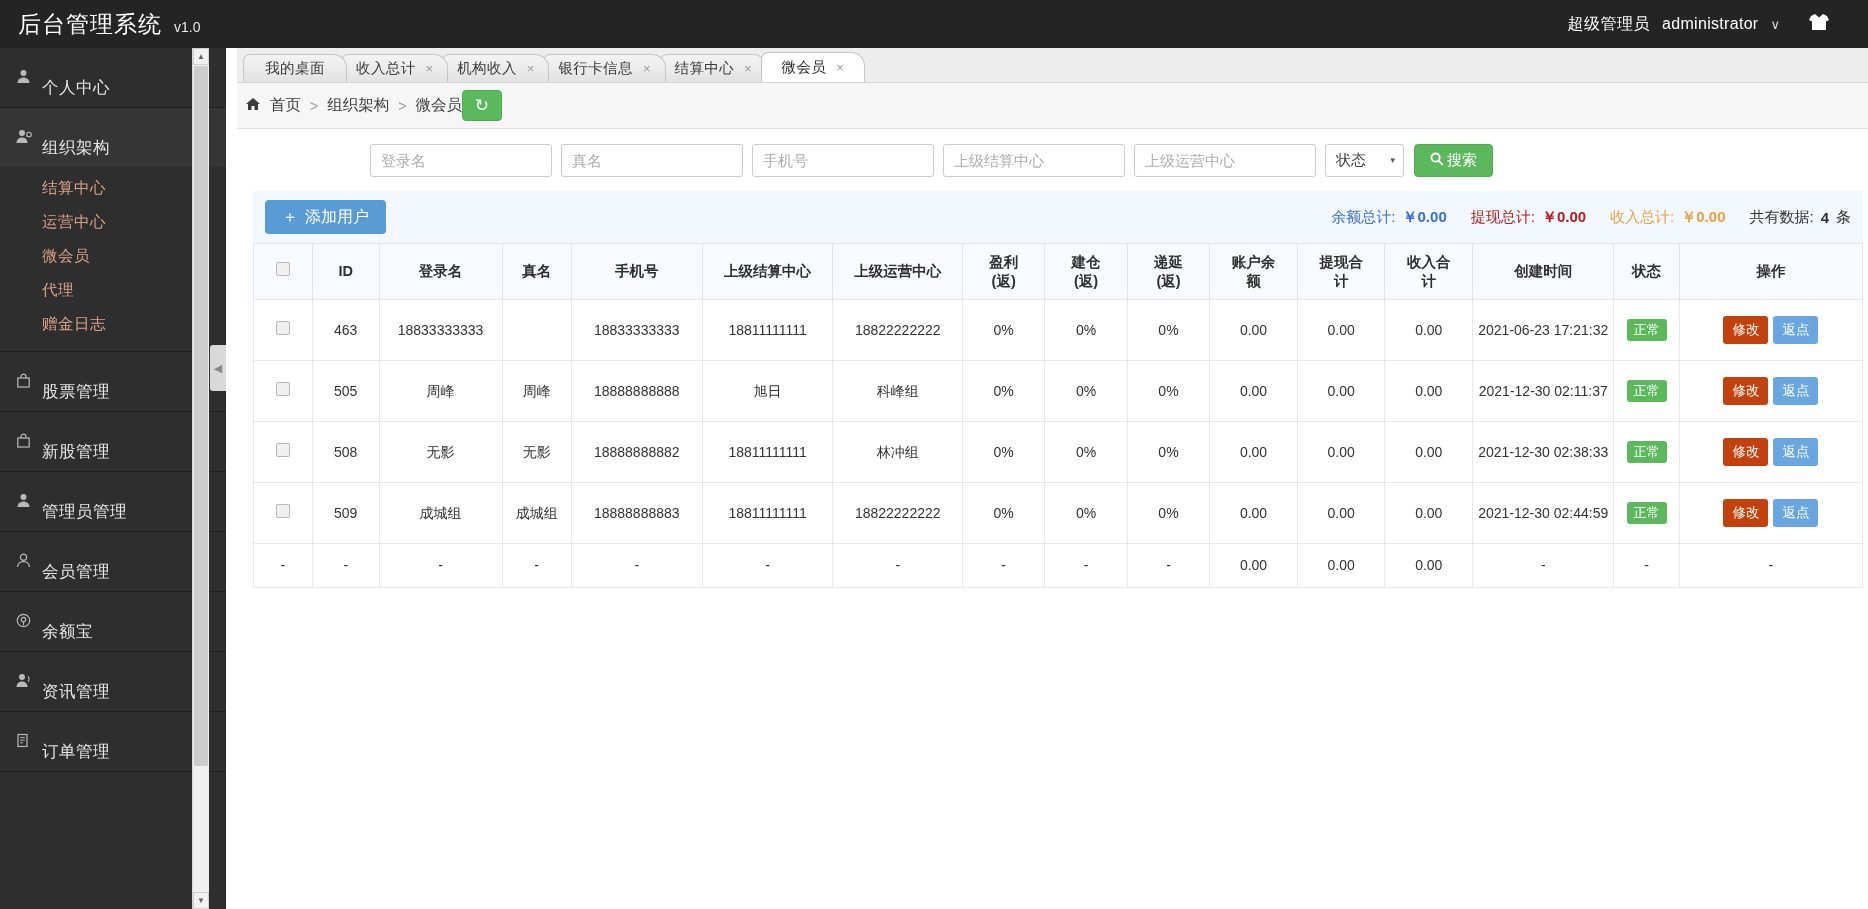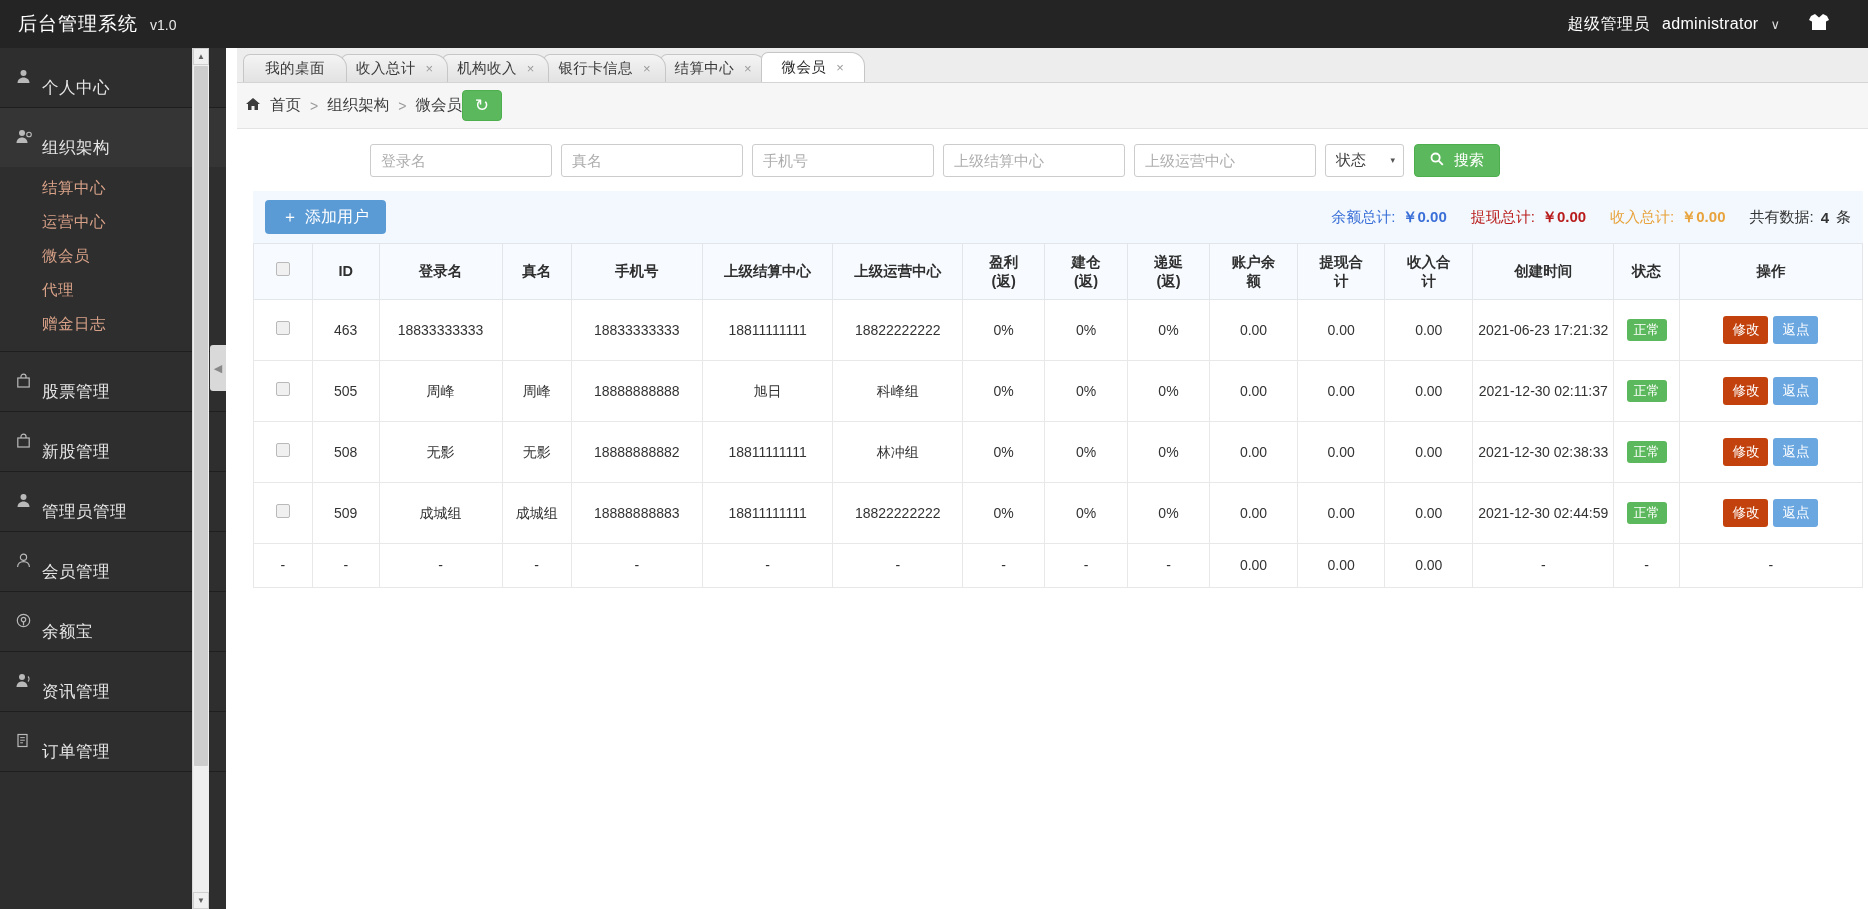--- a/index.html
+++ b/index.html
@@ -10,21 +10,21 @@
     font-family: "Liberation Sans", sans-serif;
     background: #fff;
   }
   
   #topbar {
     position: absolute; left: 0; top: 0; width: 1868px; height: 48px;
     background: #242424; color: #fff;
     display: flex; align-items: center; justify-content: space-between;
   }
   .brand { display: flex; align-items: baseline; gap: 12px; padding-left: 18px; }
-  .brand-title { font-size: 19px; letter-spacing: 1px; }
+  .brand-title { font-size: 23px; letter-spacing: 1px; }
   .brand-ver { font-size: 14px; color: #e8e8e8; }
   .topright { display: flex; align-items: center; gap: 12px; padding-right: 38px; font-size: 16px; }
   .topright .role { letter-spacing: .5px; }
   .topright .uname { letter-spacing: .3px; }
   .caret-dn { font-size: 13px; color: #ddd; }
   .shirt-icon { margin-left: 16px; display:inline-block; }
 
   
   #sidebar {
     position: absolute; left: 0; top: 48px; width: 226px; height: 861px;
@@ -126,21 +126,21 @@
   .fsel {
     height: 33px; width: 79px; border: 1px solid #ccc; border-radius: 3px;
     margin-right: 10px; display: flex; align-items: center;
     justify-content: space-between; padding: 0 8px 0 10px;
     font-size: 15px; color: #444; cursor: pointer; background:#fff;
   }
   .fsel .cd { font-size: 9px; color: #555; }
   .search-btn {
     height: 33px; padding: 0 15px; background: #5cb85c; border: 1px solid #4cae4c;
     border-radius: 4px; color: #fff; font-size: 15px; cursor: pointer;
-    display: flex; align-items: center; gap: 10px;
+    display: flex; align-items: center; gap: 3px;
   }
 
   
   #toolbar {
     margin: 0 16px; height: 52px; background: #f2f8fd;
     display: flex; align-items: center; justify-content: space-between;
     padding: 0 12px 0 12px;
   }
   .add-btn {
     background: #5b9bd5; color: #fff; border: none; border-radius: 4px;

